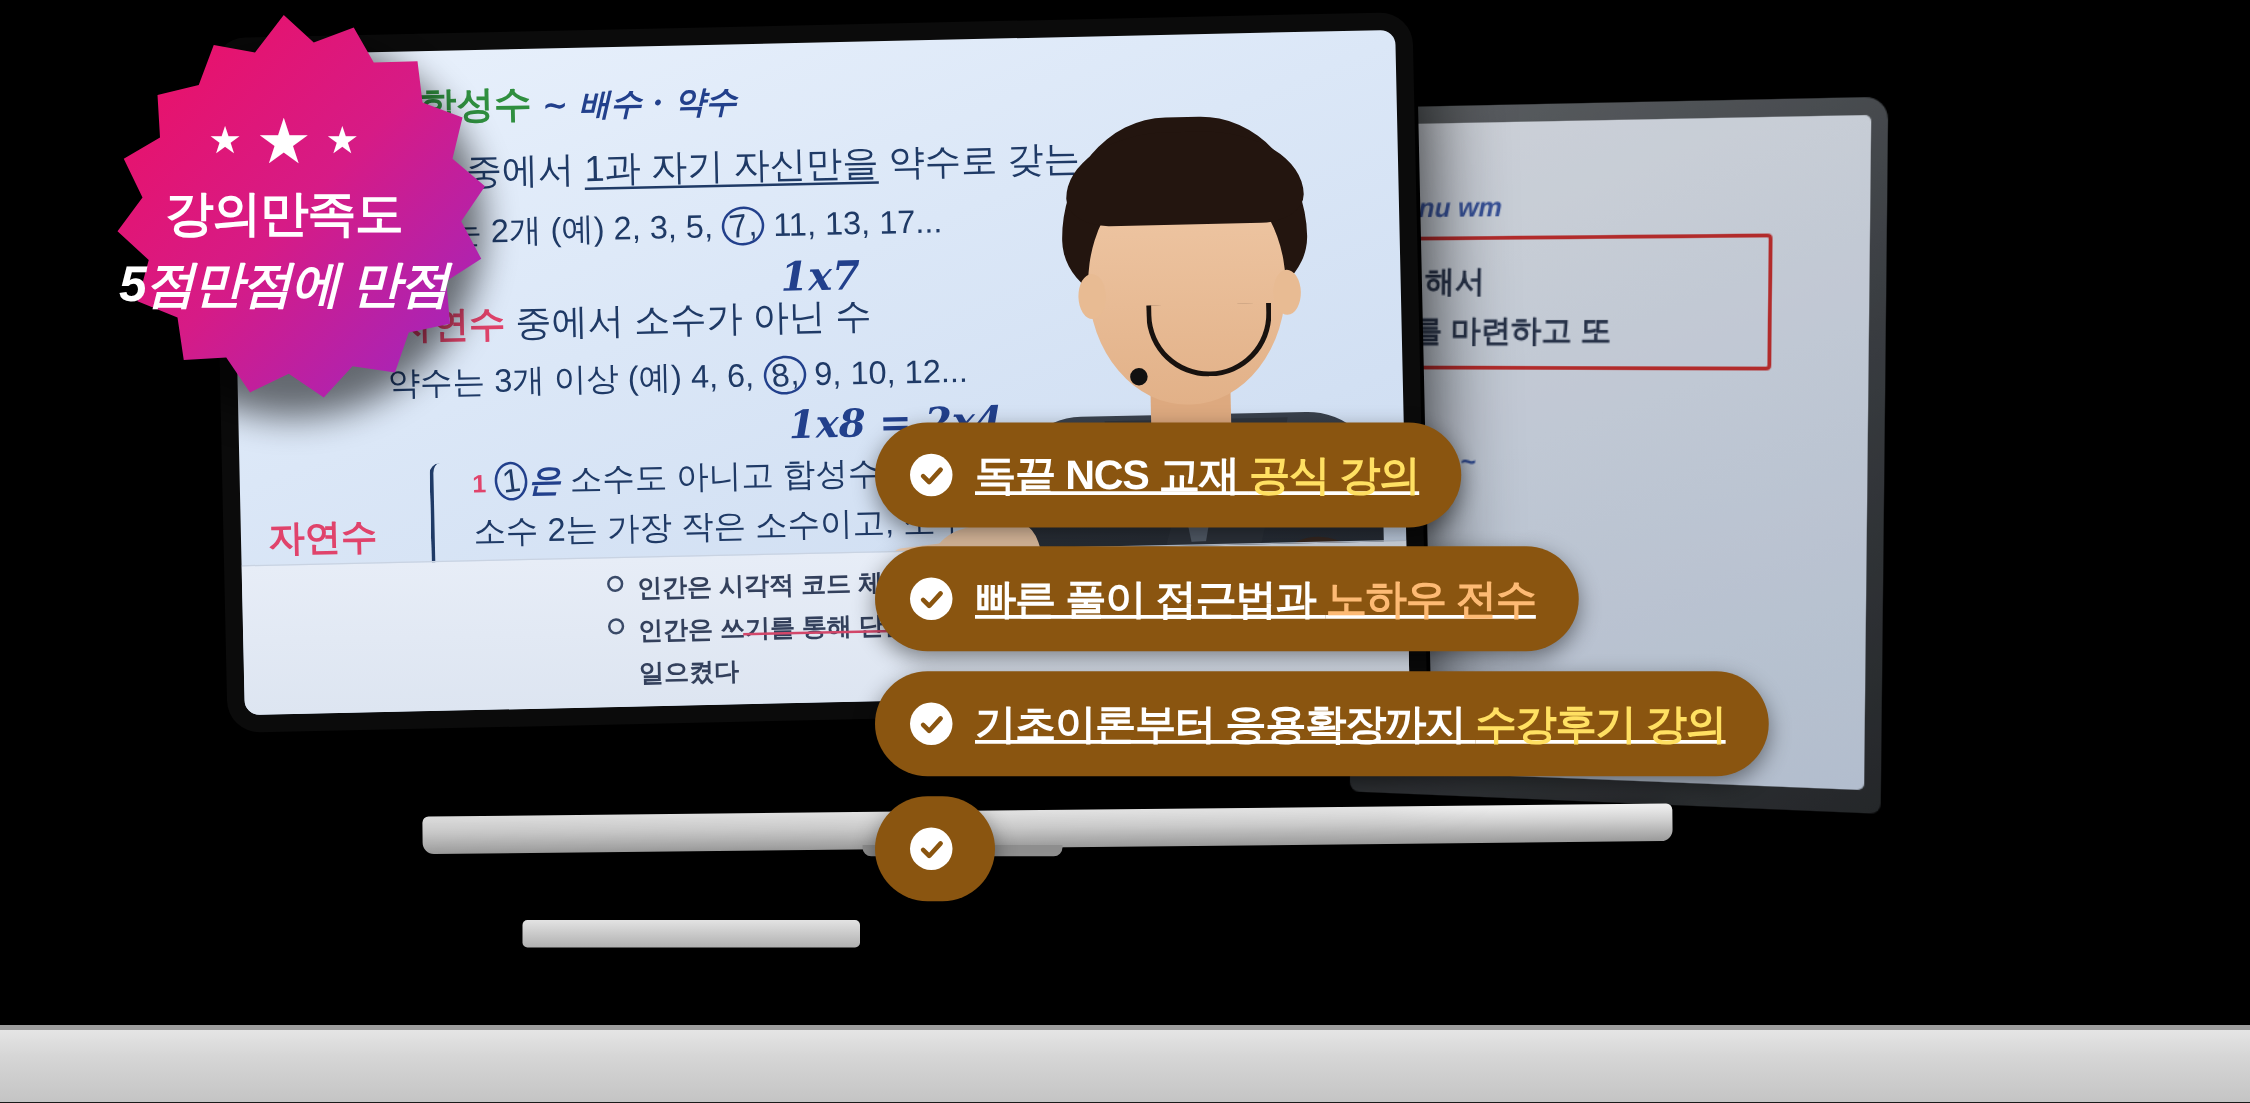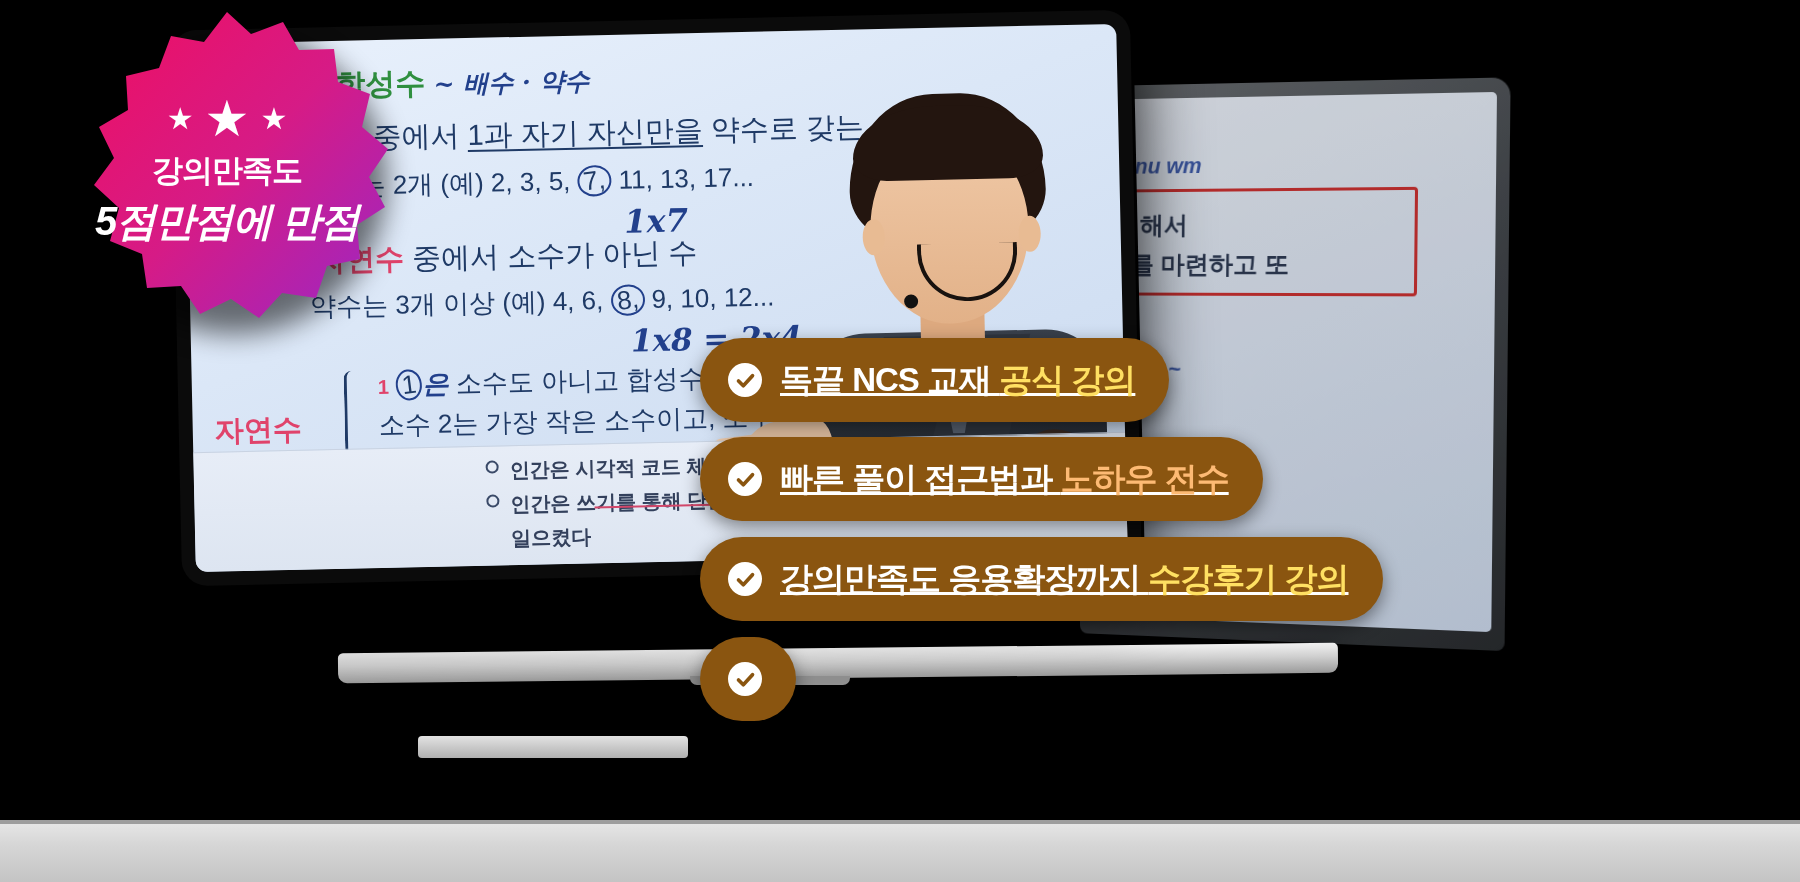--- a/index.html
+++ b/index.html
@@ -122,21 +122,21 @@
   .badge-shadow{ position:absolute; inset:0; filter:blur(14px); opacity:.55; }
   .badge-svg{ position:absolute; inset:0; }
   .badge-content{
     position:absolute; inset:0; display:flex; flex-direction:column;
     align-items:center; justify-content:center; color:#fff; text-align:center;
   }
   .stars{ display:flex; align-items:center; gap:11px; margin-bottom:4px; }
   .star{ color:#fff; line-height:1; }
   .star.s{ font-size:30px; }
   .star.l{ font-size:50px; }
-  .badge-sub1{ font-size:31px; font-weight:700; letter-spacing:-1px; margin-top:2px; }
+  .badge-sub1{ font-size:39px; font-weight:700; letter-spacing:-1px; margin-top:2px; }
   .badge-pct-row{ display:flex; align-items:flex-start; line-height:.92; }
   .badge-pct{ font-size:104px; font-weight:900; font-style:italic; letter-spacing:-4px; }
   .badge-ast{ font-size:34px; font-weight:700; margin-top:16px; margin-left:2px; }
   .badge-sub2{ font-size:40px; font-weight:700; font-style:italic; letter-spacing:-1.2px; margin-top:2px; }
 
   
   .pill{
     position:absolute; display:flex; align-items:center; gap:18px;
     height:84px; padding:0 34px 0 28px; border-radius:44px;
     box-shadow:0 6px 18px rgba(0,0,0,.45);
@@ -321,21 +321,21 @@
     </span>
     <span class="txt"><span>빠른 풀이 접근법과 </span><span class="hl" style="color:#fdba74;">노하우 전수</span></span>
   </div>
 
   <div class="pill pill3" style="background:#8a5510;">
     <span class="chk">
       <svg viewBox="0 0 24 24">
           <path d="M4 12.5 L9.5 18 L20 6.5" fill="none" stroke="#8a5510" stroke-width="4.2" stroke-linecap="round" stroke-linejoin="round"></path>
         </svg>
     </span>
-    <span class="txt"><span>강의만족도 응용확장까지 </span><span class="hl" style="color:#ffe062;">수강후기 강의</span></span>
+    <span class="txt"><span>기초이론부터 응용확장까지 </span><span class="hl" style="color:#ffe062;">수강후기 강의</span></span>
   </div>
 
   <div class="pill pill4" style="background:#8a5510;">
     <span class="chk">
       <svg viewBox="0 0 24 24">
           <path d="M4 12.5 L9.5 18 L20 6.5" fill="none" stroke="#8a5510" stroke-width="4.2" stroke-linecap="round" stroke-linejoin="round"></path>
         </svg>
     </span>
   </div>
 

